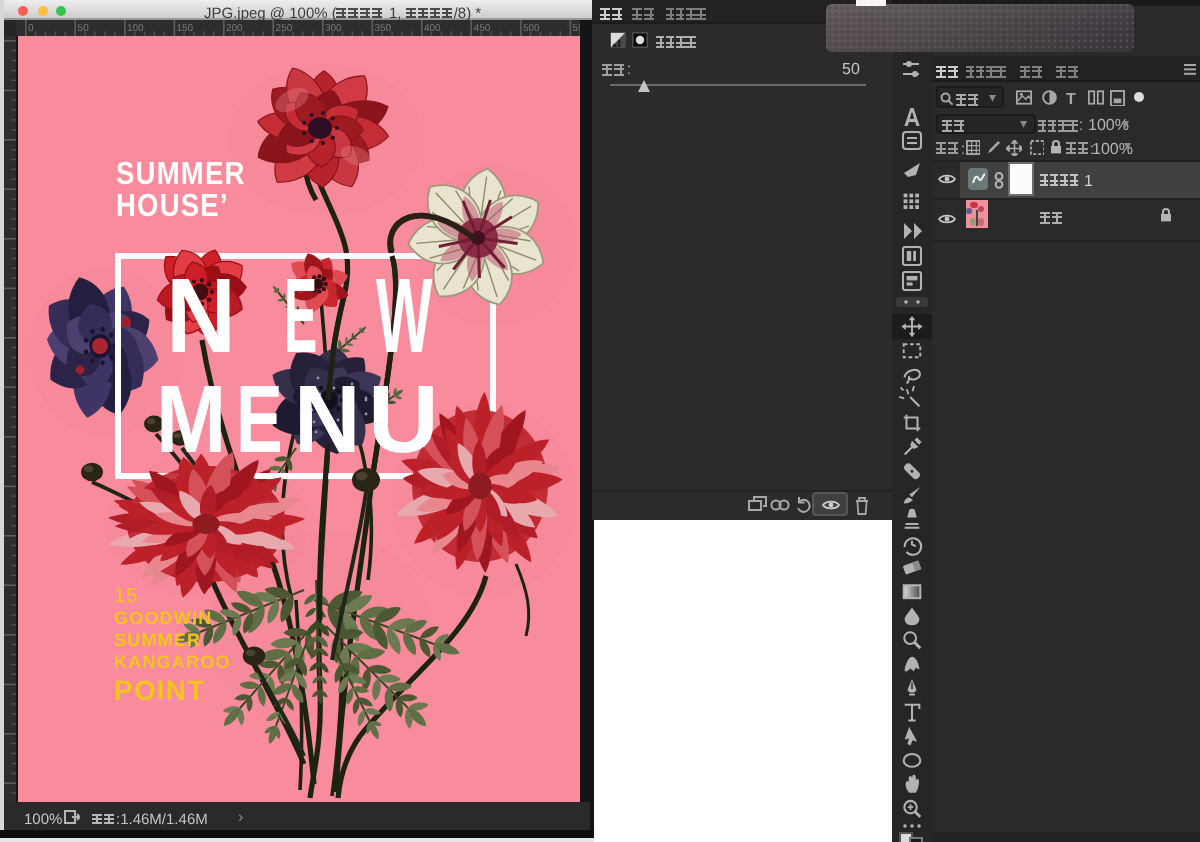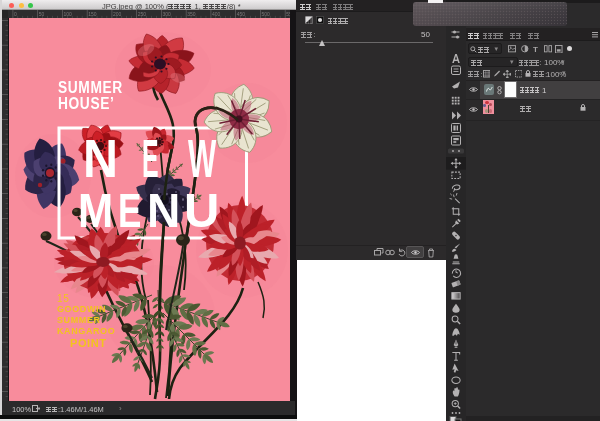--- a/index.html
+++ b/index.html
@@ -1078,21 +1078,21 @@
       <div class="abs" style="left:141.5px;top:132.3px;font-size:53px;font-weight:bold;color:#fff;line-height:1;transform:scaleX(0.47) translateZ(0);transform-origin:0 0">E</div>
       <div class="abs" style="left:188px;top:132.3px;font-size:53px;font-weight:bold;color:#fff;line-height:1;transform:scaleX(0.564) translateZ(0);transform-origin:0 0">W</div>
       <div class="abs" style="left:78.1px;top:186.8px;font-size:48px;font-weight:bold;color:#fff;line-height:1;transform:scaleX(0.88) translateZ(0);transform-origin:0 0">M</div>
       <div class="abs" style="left:118.2px;top:186.8px;font-size:48px;font-weight:bold;color:#fff;line-height:1;transform:scaleX(0.73) translateZ(0);transform-origin:0 0">E</div>
       <div class="abs" style="left:146.9px;top:186.8px;font-size:48px;font-weight:bold;color:#fff;line-height:1;transform:scaleX(0.96) translateZ(0);transform-origin:0 0">N</div>
       <div class="abs" style="left:184.2px;top:186.8px;font-size:48px;font-weight:bold;color:#fff;line-height:1;transform:scaleX(1.02) translateZ(0);transform-origin:0 0">U</div>
       <div class="abs" style="left:57px;top:294.4px;font-size:10px;font-weight:normal;letter-spacing:0.6px;color:#f2c41d;line-height:1;white-space:nowrap">15</div>
       <div class="abs" style="left:57px;top:305.4px;font-size:9px;font-weight:bold;letter-spacing:0.6px;color:#f2c41d;line-height:1;white-space:nowrap">GOODWIN</div>
       <div class="abs" style="left:57px;top:316.4px;font-size:9px;font-weight:bold;letter-spacing:0.6px;color:#f2c41d;line-height:1;white-space:nowrap">SUMMER</div>
       <div class="abs" style="left:57px;top:327.4px;font-size:9px;font-weight:bold;letter-spacing:0.6px;color:#f2c41d;line-height:1;white-space:nowrap">KANGAROO</div>
-      <div class="abs" style="left:70px;top:338.4px;font-size:11px;font-weight:bold;letter-spacing:0.6px;color:#f2c41d;line-height:1;white-space:nowrap">POINT</div>
+      <div class="abs" style="left:57px;top:338.4px;font-size:14px;font-weight:bold;letter-spacing:0.6px;color:#f2c41d;line-height:1;white-space:nowrap">POINT</div>
   <div class="abs" style="left:2px;top:401px;width:293px;height:14px;background:#2b2a2b"></div>
   <div class="t" style="left:12px;top:404.5px;font-size:7.5px;color:#c8c6c7">100%</div>
   <svg class="abs" style="left:32px;top:404.5px" width="8" height="7" viewBox="0 0 8 7">
         <rect x="0.5" y="0.5" width="5" height="6" fill="none" stroke="#b5b3b4" stroke-width="1"></rect>
         <path d="M4,3.5 h4 m-1.5,-1.5 l1.5,1.5 -1.5,1.5" stroke="#b5b3b4" stroke-width="0.9" fill="none"></path>
       </svg>
   <div class="t" style="left:46px;top:404.5px;font-size:7.5px;color:#c4c2c3"><i class="cj c6"></i><i class="cj c6"></i>:1.46M/1.46M</div>
   <div class="t" style="left:119px;top:404px;font-size:8px;color:#8a8889">›</div>
   <div class="abs" style="left:0;top:415px;width:297px;height:3.5px;background:#0d0d0d"></div>
   <div class="abs" style="left:0;top:418.5px;width:297px;height:2.5px;background:#e6e4e5"></div>

